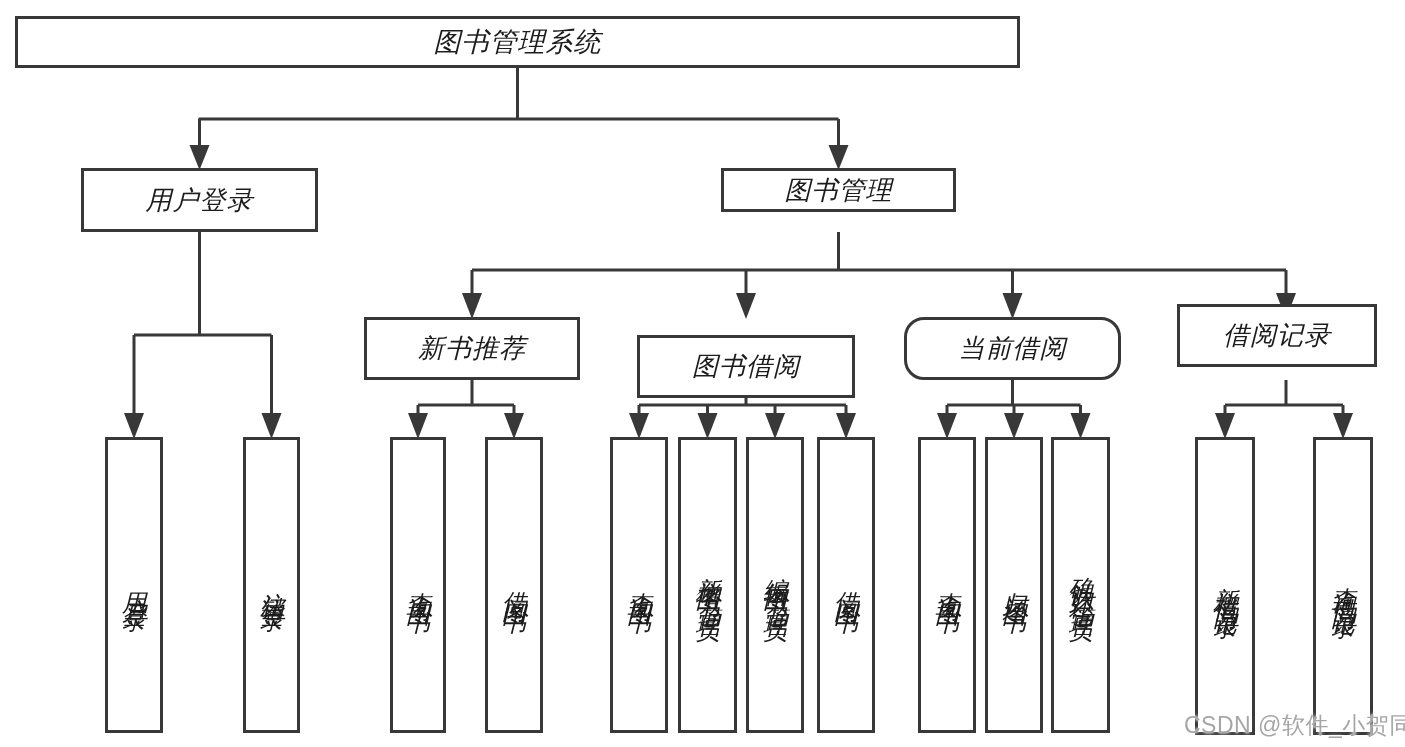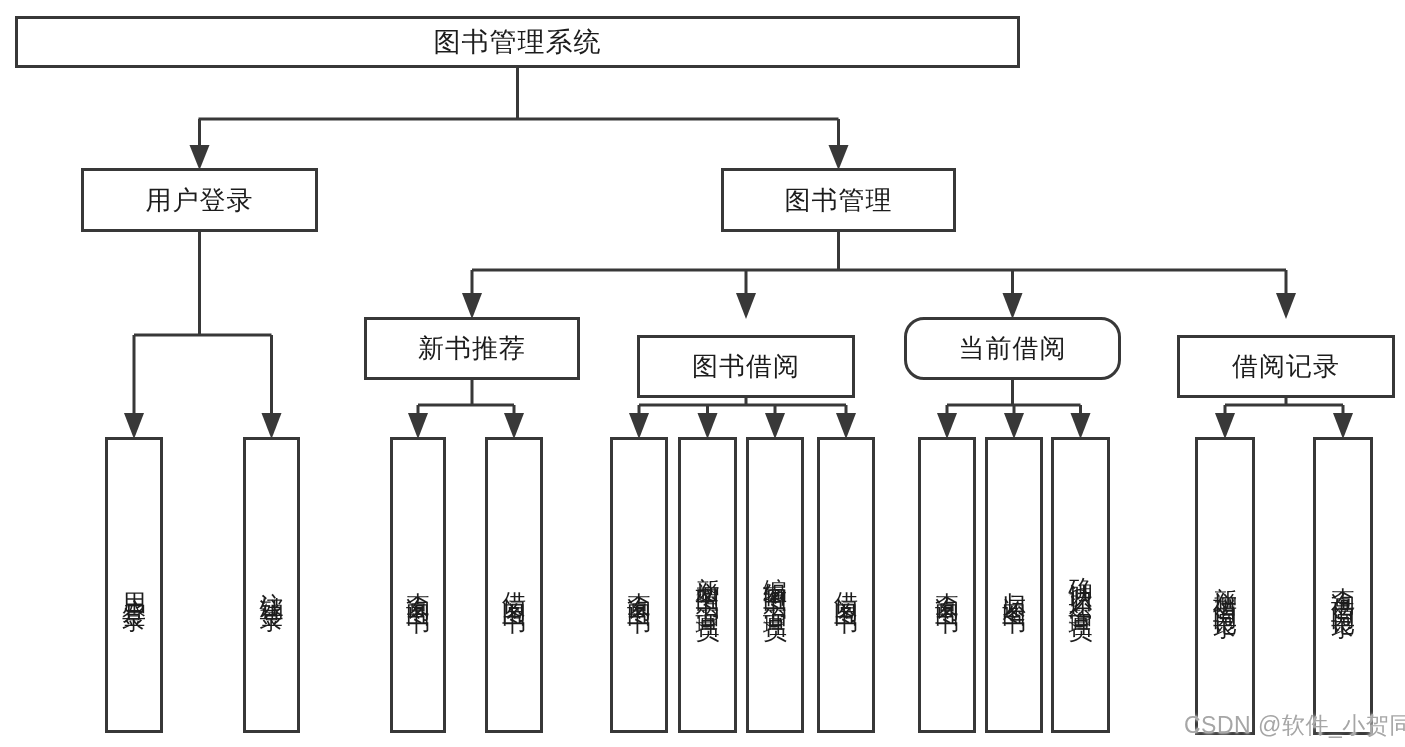--- a/index.html
+++ b/index.html
@@ -20,20 +20,21 @@
   .box {
     position: absolute;
     box-sizing: border-box;
     background: #ffffff;
     border: 3px solid #383838;
     color: #1c1c1c;
     display: flex;
     align-items: center;
     justify-content: center;
     text-align: center;
+    font-style: italic;
   }
   .h { font-size: 26px; letter-spacing: 1px; }
   .root-box { font-size: 27px; }
   .v {
     writing-mode: vertical-rl;
     text-orientation: mixed;
     font-size: 24px;
     letter-spacing: 6px;
     line-height: 1;
   }
@@ -90,26 +91,26 @@
       <polygon points="1014,439 1004,413 1024,413"></polygon>
       <polygon points="1080.5,439 1070.5,413 1090.5,413"></polygon>
       <polygon points="1225,439 1215,413 1235,413"></polygon>
       <polygon points="1343,439 1333,413 1353,413"></polygon>
     </g>
   </svg>
 
   <div class="box h root-box" style="left:15px; top:16px; width:1005px; height:52px;">图书管理系统</div>
 
   <div class="box h" style="left:81px; top:168px; width:237px; height:64px;">用户登录</div>
-  <div class="box h" style="left:721px; top:168px; width:235px; height:64px;">图书管理</div>
+  <div class="box h" style="left:721px; top:168px; width:235px; height:44px;">图书管理</div>
 
   <div class="box h" style="left:364px; top:317px; width:216px; height:63px;text-align:center;">新书推荐</div>
   <div class="box h" style="left:637px; top:335px; width:218px; height:63px;text-align:center;">图书借阅</div>
   <div class="box h" style="left:904px; top:317px; width:217px; height:63px;border-radius:20px;">当前借阅</div>
-  <div class="box h" style="left:1177px; top:335px; width:218px; height:63px;">借阅记录</div>
+  <div class="box h" style="left:1177px; top:304px; width:200px; height:63px;">借阅记录</div>
 
   <div class="box v" style="left:105px; top:437px; width:58px; height:296px;">用户登录</div>
   <div class="box v" style="left:243px; top:437px; width:57px; height:296px;">注销登录</div>
 
   <div class="box v" style="left:390px; top:437px; width:56px; height:296px;">查询图书</div>
   <div class="box v" style="left:485px; top:437px; width:58px; height:296px;">借阅图书</div>
 
   <div class="box v" style="left:610px; top:437px; width:58px; height:296px;">查询图书</div>
   <div class="box v" style="left:678px; top:437px; width:59px; height:296px;">新增图书（管理员）</div>
   <div class="box v" style="left:746px; top:437px; width:58px; height:296px;">编辑图书（管理员）</div>

